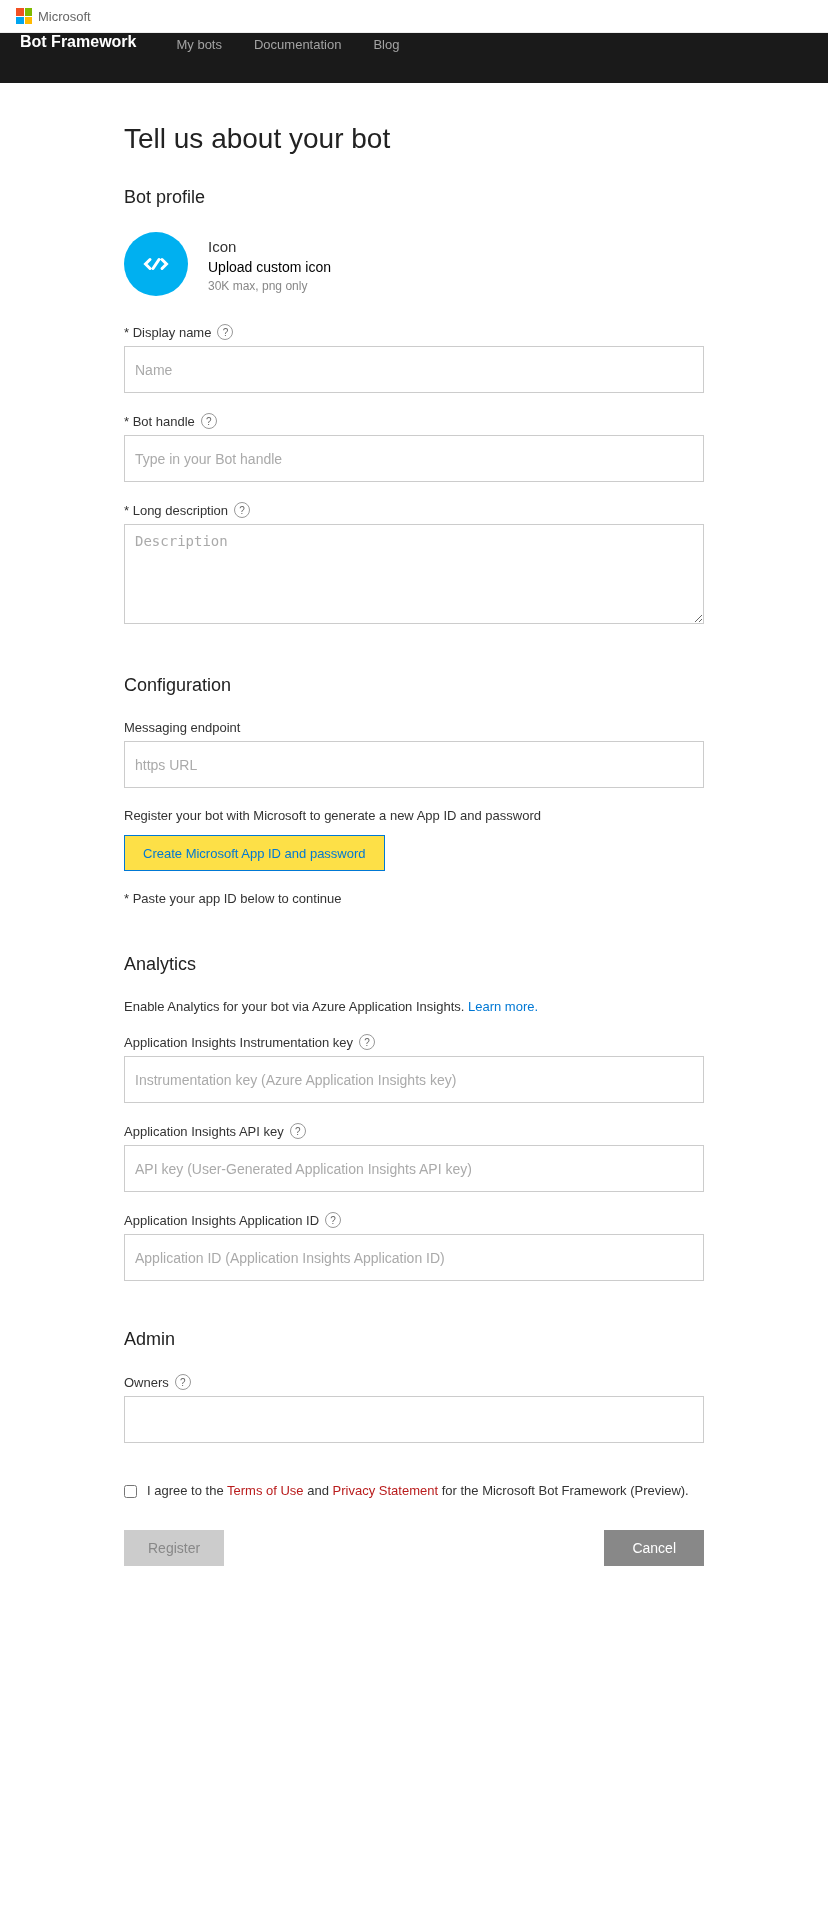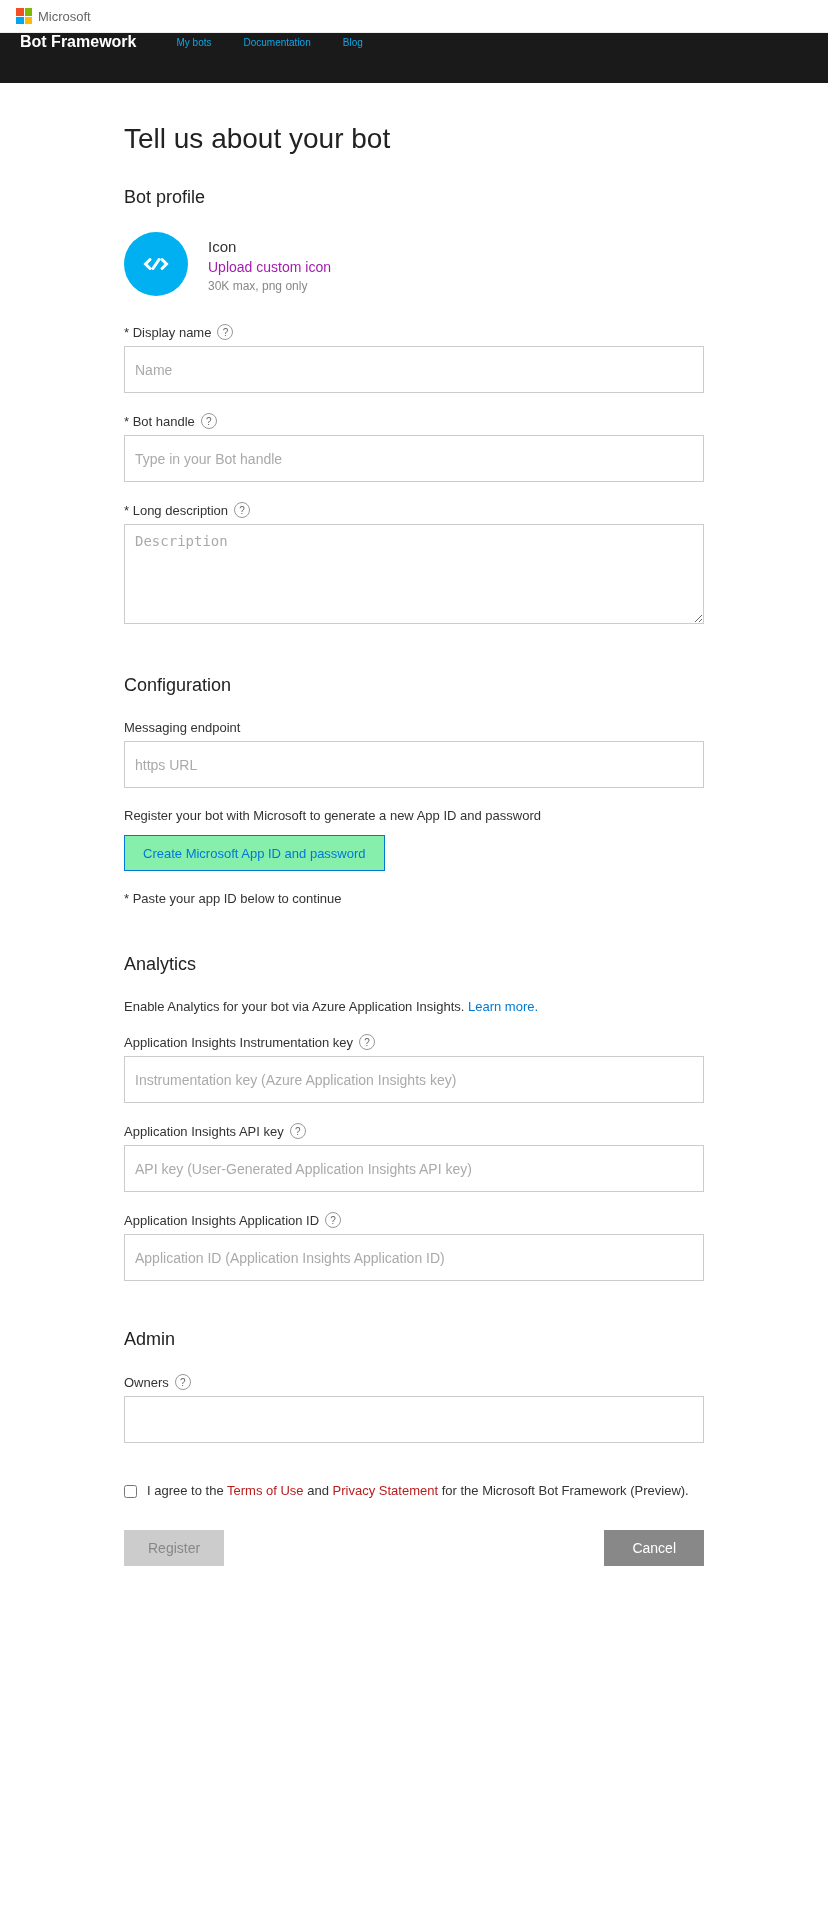--- a/index.html
+++ b/index.html
@@ -45,22 +45,22 @@
       color: #fff;
       font-size: 16px;
       font-weight: 600;
       margin-right: 40px;
     }
     .nav-links {
       display: flex;
       gap: 32px;
     }
     .nav-link {
-      color: #0ea5e9;
-      font-size: 10px;
+      color: #a3a3a3;
+      font-size: 13px;
       cursor: pointer;
       text-decoration: none;
       padding: 4px 0;
     }
 
     
     .main-content {
       max-width: 620px;
       margin: 0 auto;
       padding: 40px 20px 60px;
@@ -107,21 +107,21 @@
       flex-direction: column;
       gap: 4px;
       padding-top: 6px;
     }
     .icon-label {
       font-size: 15px;
       color: #333;
       font-weight: 400;
     }
     .icon-upload-link {
-      color: #a21caf;
+      color: #000000;
       font-size: 14px;
       cursor: pointer;
       text-decoration: none;
     }
     .icon-hint {
       font-size: 12px;
       color: #888;
     }
 
     
@@ -181,21 +181,21 @@
       color: #333;
       margin-bottom: 12px;
     }
 
     .create-app-btn {
       display: inline-flex;
       align-items: center;
       height: 36px;
       padding: 0 18px;
       border: 1px solid #0078d4;
-      background: #86efac;
+      background: #fde047;
       color: #0078d4;
       font-size: 13px;
       cursor: pointer;
       margin-bottom: 20px;
     }
 
     
     .analytics-desc {
       font-size: 13px;
       color: #333;

